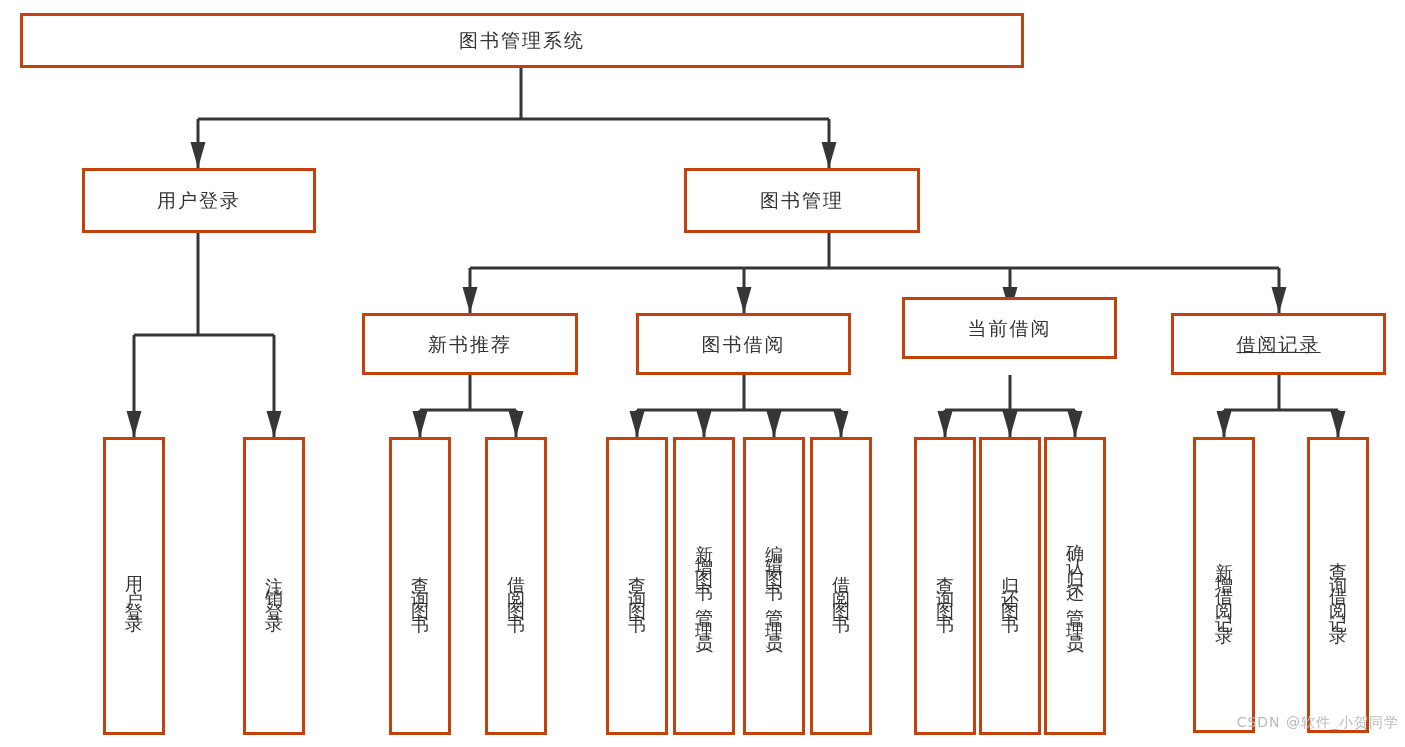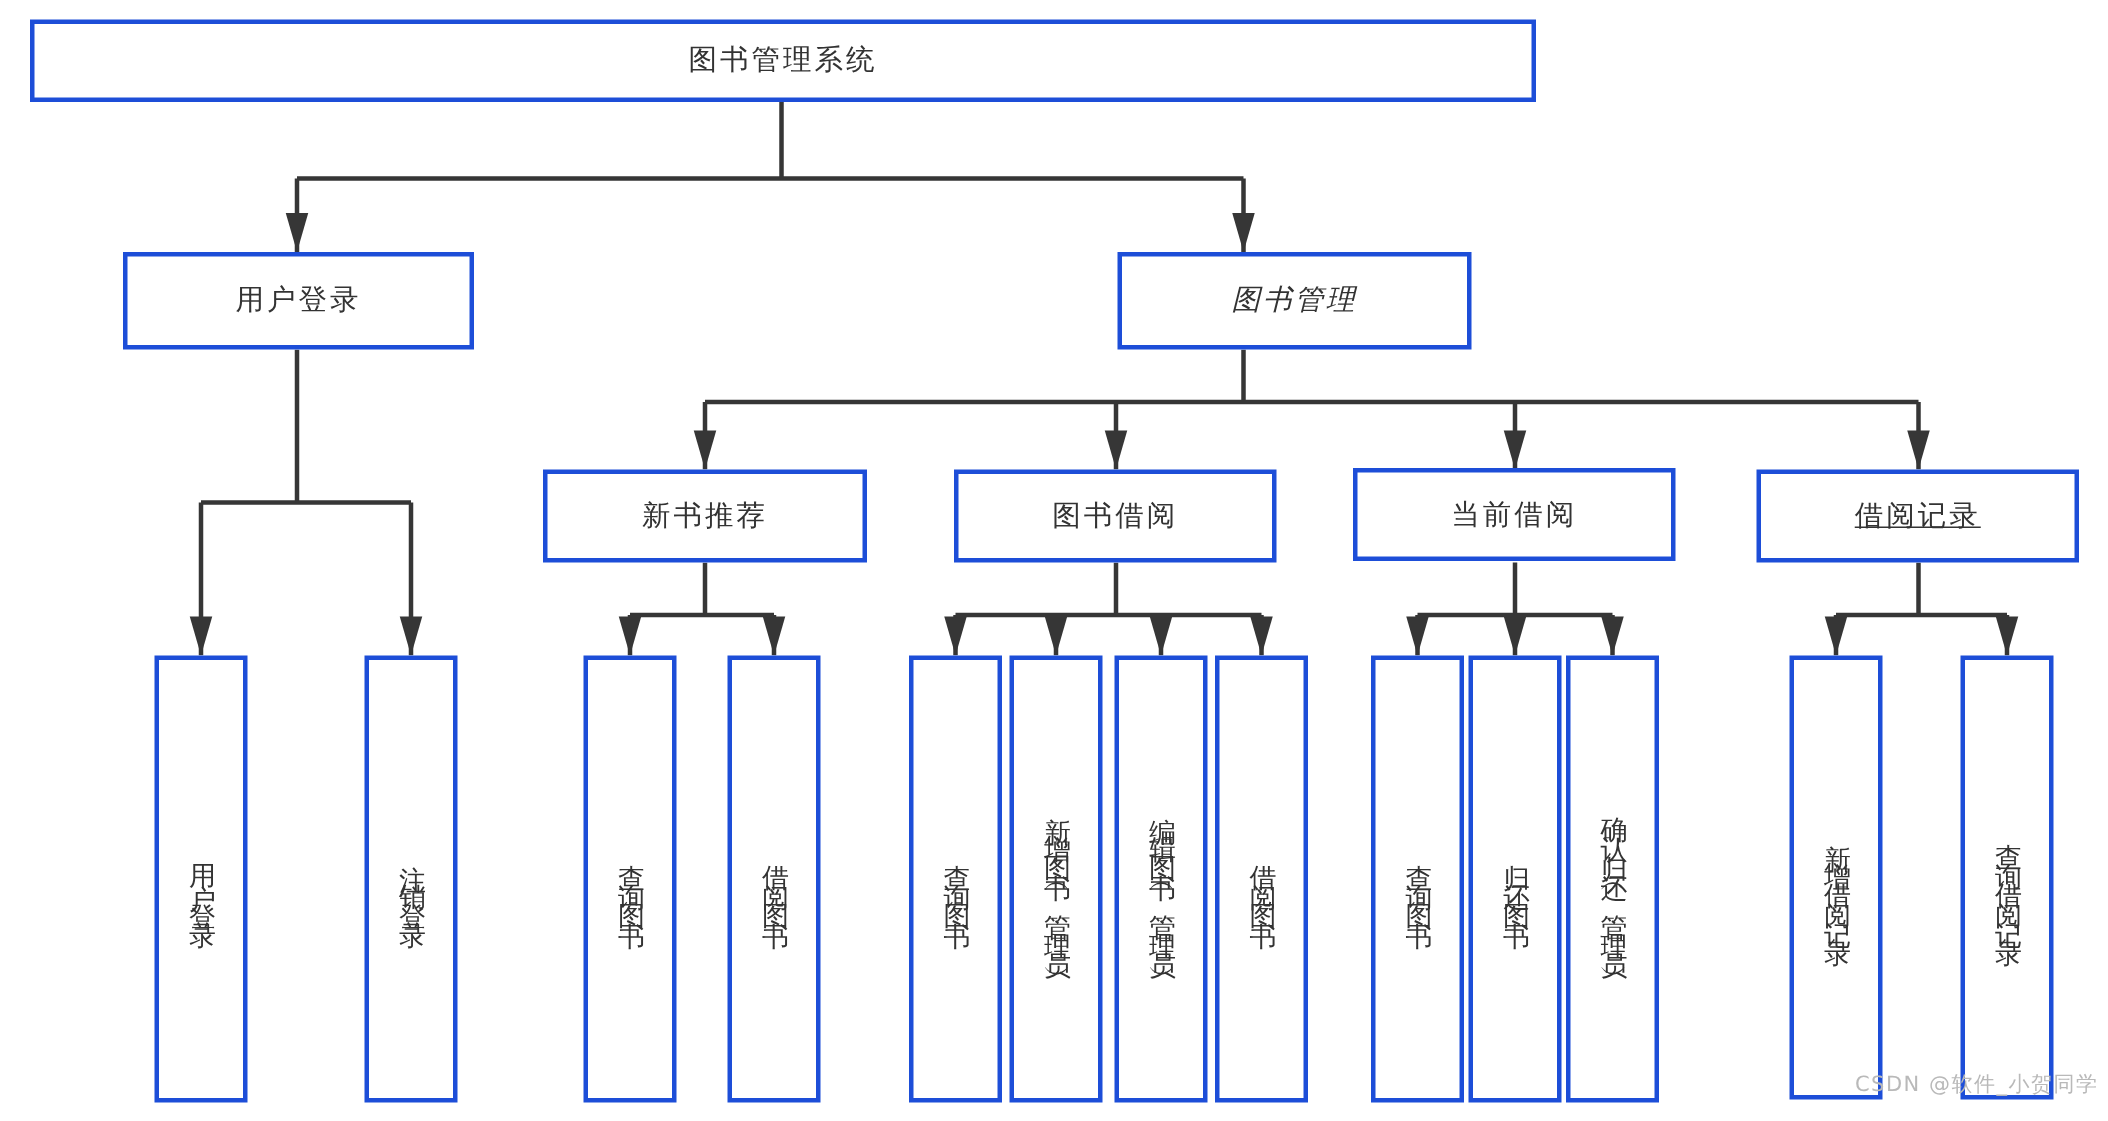--- a/index.html
+++ b/index.html
@@ -18,21 +18,21 @@
   .connectors {
     position: absolute;
     left: 0;
     top: 0;
     width: 1405px;
     height: 747px;
   }
   .box {
     position: absolute;
     box-sizing: border-box;
-    border: 3px solid #1d4ed8;
+    border: 3px solid #c2410c;
     background: #ffffff;
     color: #333333;
     display: flex;
     align-items: center;
     justify-content: center;
     text-align: center;
     font-size: 19px;
     letter-spacing: 2px;
     line-height: 1;
   }
@@ -87,25 +87,25 @@
       <polygon points="1002.5,411 1017.5,411 1010,437"></polygon>
       <polygon points="1067.5,411 1082.5,411 1075,437"></polygon>
       <polygon points="1216.5,411 1231.5,411 1224,437"></polygon>
       <polygon points="1330.5,411 1345.5,411 1338,437"></polygon>
     </g>
   </svg>
 
   <div class="box" style="left:20px; top:13px; width:1004px; height:55px;">图书管理系统</div>
 
   <div class="box" style="left:82px; top:168px; width:234px; height:65px;">用户登录</div>
-  <div class="box" style="left:745px; top:168px; width:236px; height:65px;font-style:italic;">图书管理</div>
+  <div class="box" style="left:684px; top:168px; width:236px; height:65px;">图书管理</div>
 
   <div class="box" style="left:636px; top:313px; width:215px; height:62px;">图书借阅</div>
   <div class="box" style="left:362px; top:313px; width:216px; height:62px;">新书推荐</div>
-  <div class="box" style="left:902px; top:312px; width:215px; height:62px;">当前借阅</div>
+  <div class="box" style="left:902px; top:297px; width:215px; height:62px;">当前借阅</div>
   <div class="box" style="left:1171px; top:313px; width:215px; height:62px;text-decoration:underline;">借阅记录</div>
 
   <div class="box leaf" style="left:103px; top:437px; width:62px; height:298px;">用户登录</div>
   <div class="box leaf" style="left:243px; top:437px; width:62px; height:298px;">注销登录</div>
 
   <div class="box leaf" style="left:389px; top:437px; width:62px; height:298px;">查询图书</div>
   <div class="box leaf" style="left:485px; top:437px; width:62px; height:298px;">借阅图书</div>
 
   <div class="box leaf" style="left:606px; top:437px; width:62px; height:298px;">查询图书</div>
   <div class="box leaf" style="left:673px; top:437px; width:62px; height:298px;">新增图书（管理员）</div>

